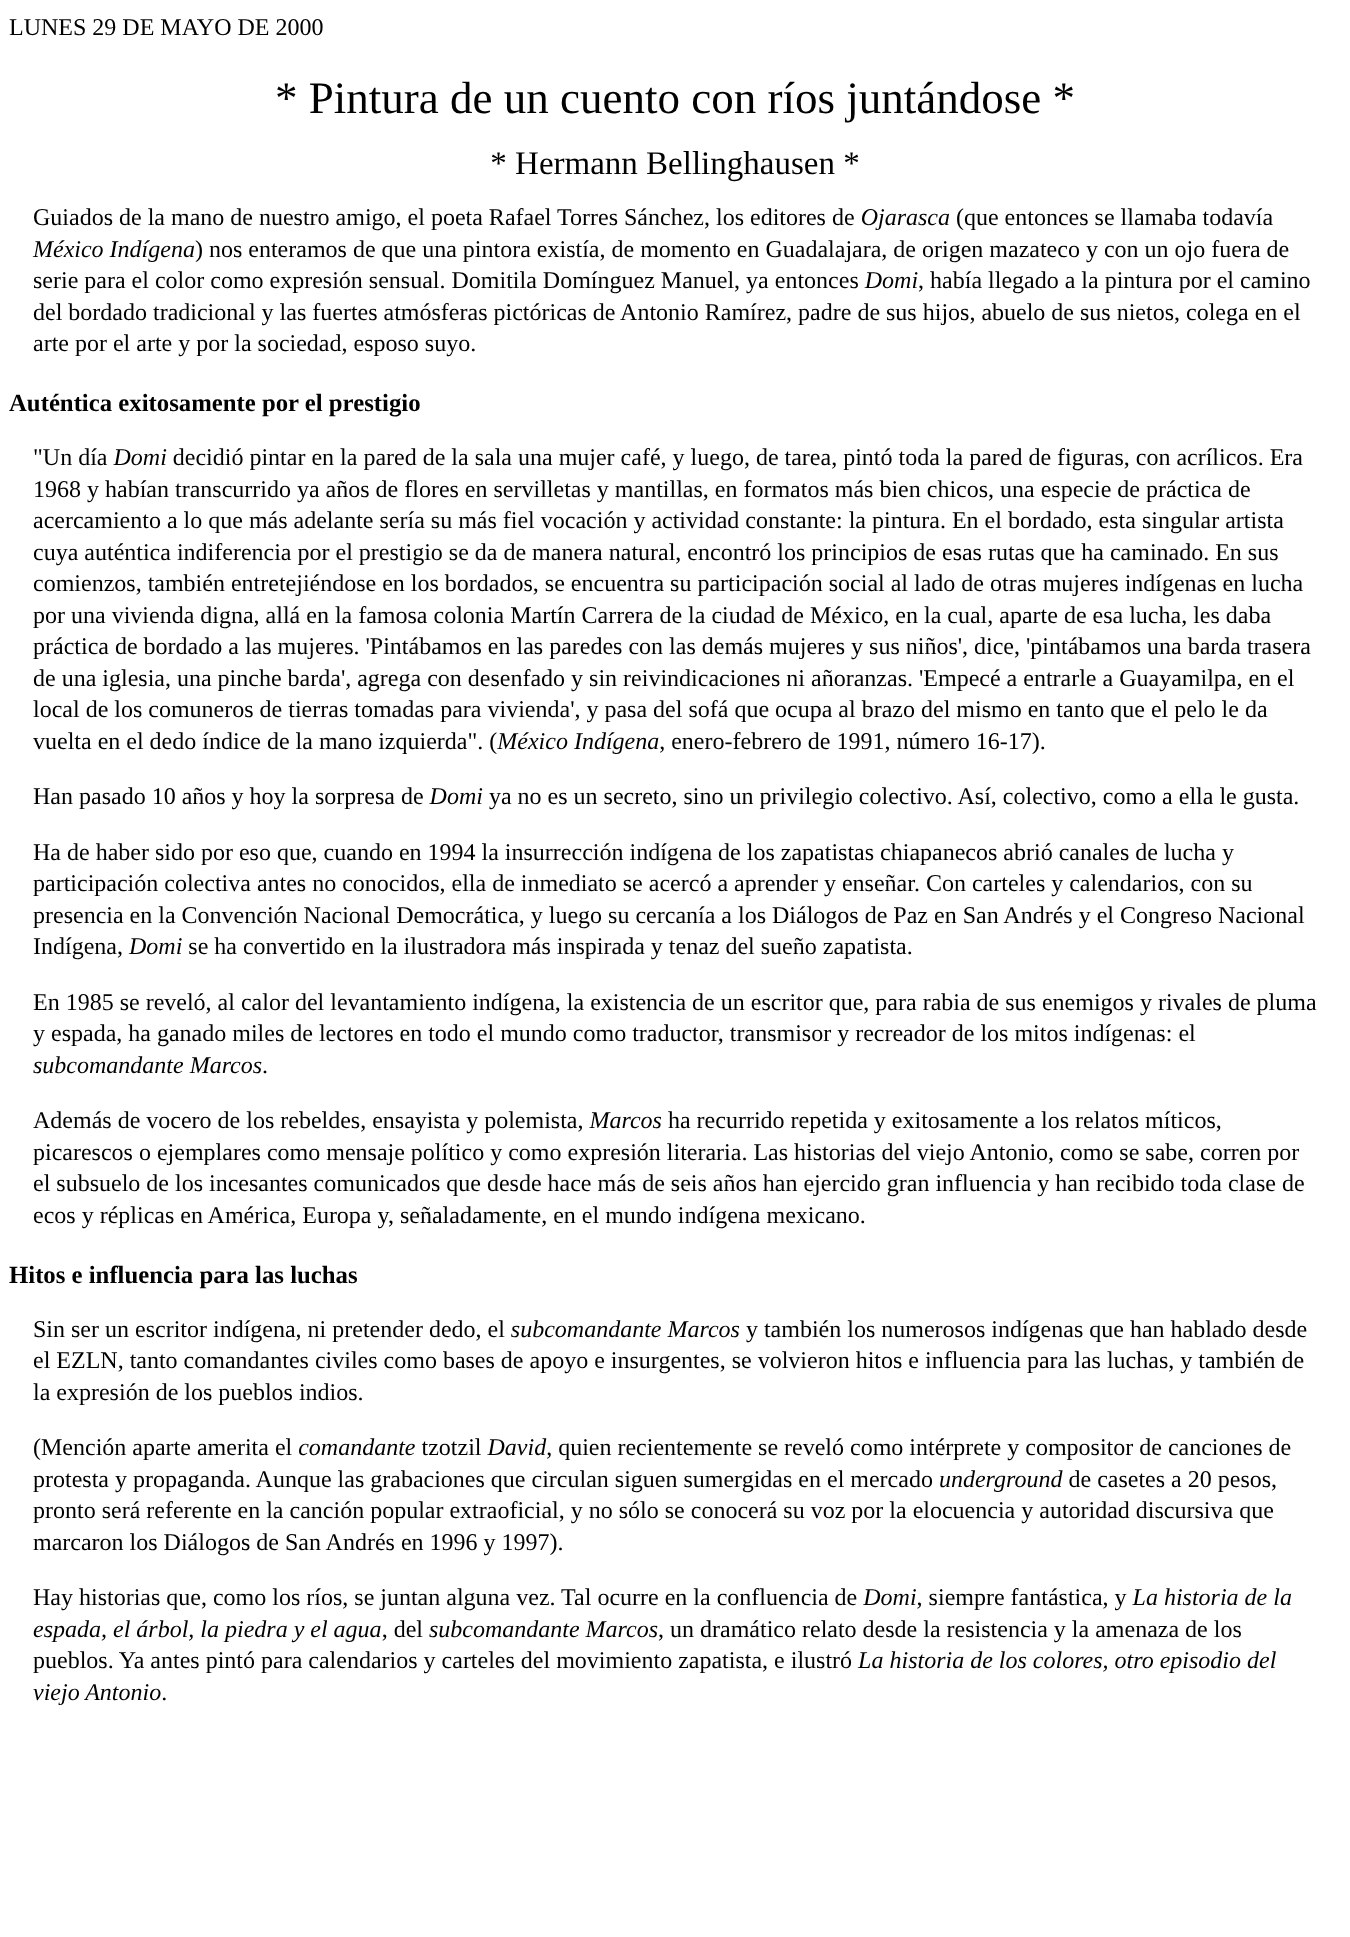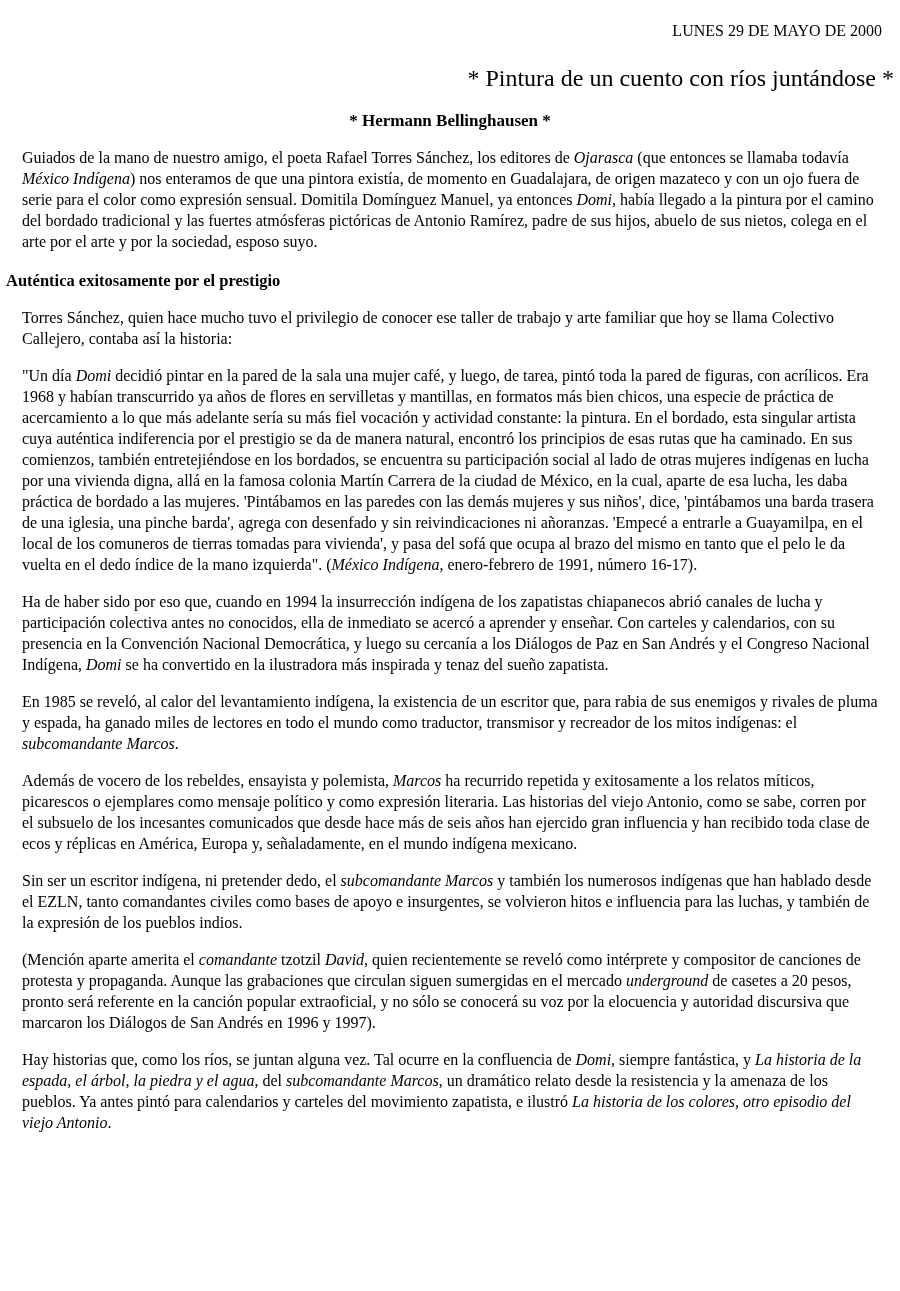--- a/index.html
+++ b/index.html
@@ -7,35 +7,35 @@
     color: #000000;
   }
   body {
     margin: 8px 6px;
     width: 888px;
     font-family: "Liberation Serif", serif;
     font-size: 16px;
     line-height: 21px;
   }
   .page-date {
-    text-align: right;
-    margin: 12px;
+    text-align: left;
+    margin: 0;
   }
   .article-title {
-    text-align: right;
+    text-align: center;
     font-weight: normal;
-    font-size: 24px;
+    font-size: 30px;
     line-height: 30px;
     margin: 22px 0 0 0;
     font-family: Liberation Serif, serif;
   }
   .article-author {
     text-align: center;
-    font-weight: bold;
-    font-size: 17px;
+    font-weight: normal;
+    font-size: 22px;
     margin: 17px 0 16px 0;
   }
   .paragraph {
     margin: 16px 16px;
   }
   .section-heading {
     font-size: 16.5px;
     font-weight: bold;
     margin: 18px 0 16px 0;
   }
@@ -45,21 +45,22 @@
 
 <div class="page-date">LUNES 29 DE MAYO DE 2000</div>
 
 <h1 class="article-title">* Pintura de un cuento con ríos juntándose *</h1>
 
 <h2 class="article-author">* Hermann Bellinghausen *</h2>
 
 <div id="article-body">
     <p class="paragraph"><span>Guiados de la mano de nuestro amigo, el poeta Rafael Torres Sánchez, los editores de </span><i>Ojarasca</i><span> (que entonces se llamaba todavía </span><i>México Indígena</i><span>) nos enteramos de que una pintora existía, de momento en Guadalajara, de origen mazateco y con un ojo fuera de serie para el color como expresión sensual. Domitila Domínguez Manuel, ya entonces </span><i>Domi</i><span>, había llegado a la pintura por el camino del bordado tradicional y las fuertes atmósferas pictóricas de Antonio Ramírez, padre de sus hijos, abuelo de sus nietos, colega en el arte por el arte y por la sociedad, esposo suyo.</span></p>
     <h3 class="section-heading">Auténtica exitosamente por el prestigio</h3>
-    <p class="paragraph"><span>Torres Sánchez, quien hace mucho tuvo el privilegio de conocer ese taller de trabajo y arte familiar que hoy se llama Colectivo Callejero, contaba así la historia:</span></p>
     <p class="paragraph"><span>"Un día </span><i>Domi</i><span> decidió pintar en la pared de la sala una mujer café, y luego, de tarea, pintó toda la pared de figuras, con acrílicos. Era 1968 y habían transcurrido ya años de flores en servilletas y mantillas, en formatos más bien chicos, una especie de práctica de acercamiento a lo que más adelante sería su más fiel vocación y actividad constante: la pintura. En el bordado, esta singular artista cuya auténtica indiferencia por el prestigio se da de manera natural, encontró los principios de esas rutas que ha caminado. En sus comienzos, también entretejiéndose en los bordados, se encuentra su participación social al lado de otras mujeres indígenas en lucha por una vivienda digna, allá en la famosa colonia Martín Carrera de la ciudad de México, en la cual, aparte de esa lucha, les daba práctica de bordado a las mujeres. 'Pintábamos en las paredes con las demás mujeres y sus niños', dice, 'pintábamos una barda trasera de una iglesia, una pinche barda', agrega con desenfado y sin reivindicaciones ni añoranzas. 'Empecé a entrarle a Guayamilpa, en el local de los comuneros de tierras tomadas para vivienda', y pasa del sofá que ocupa al brazo del mismo en tanto que el pelo le da vuelta en el dedo índice de la mano izquierda". (</span><i>México Indígena</i><span>, enero-febrero de 1991, número 16-17).</span></p>
+    <p class="paragraph"><span>Han pasado 10 años y hoy la sorpresa de </span><i>Domi</i><span> ya no es un secreto, sino un privilegio colectivo. Así, colectivo, como a ella le gusta.</span></p>
     <p class="paragraph"><span>Ha de haber sido por eso que, cuando en 1994 la insurrección indígena de los zapatistas chiapanecos abrió canales de lucha y participación colectiva antes no conocidos, ella de inmediato se acercó a aprender y enseñar. Con carteles y calendarios, con su presencia en la Convención Nacional Democrática, y luego su cercanía a los Diálogos de Paz en San Andrés y el Congreso Nacional Indígena, </span><i>Domi</i><span> se ha convertido en la ilustradora más inspirada y tenaz del sueño zapatista.</span></p>
     <p class="paragraph"><span>En 1985 se reveló, al calor del levantamiento indígena, la existencia de un escritor que, para rabia de sus enemigos y rivales de pluma y espada, ha ganado miles de lectores en todo el mundo como traductor, transmisor y recreador de los mitos indígenas: el </span><i>subcomandante Marcos</i><span>.</span></p>
     <p class="paragraph"><span>Además de vocero de los rebeldes, ensayista y polemista, </span><i>Marcos</i><span> ha recurrido repetida y exitosamente a los relatos míticos, picarescos o ejemplares como mensaje político y como expresión literaria. Las historias del viejo Antonio, como se sabe, corren por el subsuelo de los incesantes comunicados que desde hace más de seis años han ejercido gran influencia y han recibido toda clase de ecos y réplicas en América, Europa y, señaladamente, en el mundo indígena mexicano.</span></p>
+    <h3 class="section-heading">Hitos e influencia para las luchas</h3>
     <p class="paragraph"><span>Sin ser un escritor indígena, ni pretender dedo, el </span><i>subcomandante Marcos</i><span> y también los numerosos indígenas que han hablado desde el EZLN, tanto comandantes civiles como bases de apoyo e insurgentes, se volvieron hitos e influencia para las luchas, y también de la expresión de los pueblos indios.</span></p>
     <p class="paragraph"><span>(Mención aparte amerita el </span><i>comandante</i><span> tzotzil </span><i>David</i><span>, quien recientemente se reveló como intérprete y compositor de canciones de protesta y propaganda. Aunque las grabaciones que circulan siguen sumergidas en el mercado </span><i>underground</i><span> de casetes a 20 pesos, pronto será referente en la canción popular extraoficial, y no sólo se conocerá su voz por la elocuencia y autoridad discursiva que marcaron los Diálogos de San Andrés en 1996 y 1997).</span></p>
     <p class="paragraph"><span>Hay historias que, como los ríos, se juntan alguna vez. Tal ocurre en la confluencia de </span><i>Domi</i><span>, siempre fantástica, y </span><i>La historia de la espada, el árbol, la piedra y el agua</i><span>, del </span><i>subcomandante Marcos</i><span>, un dramático relato desde la resistencia y la amenaza de los pueblos. Ya antes pintó para calendarios y carteles del movimiento zapatista, e ilustró </span><i>La historia de los colores, otro episodio del viejo Antonio</i><span>.</span></p>
   </div>
 
 </body></html>

